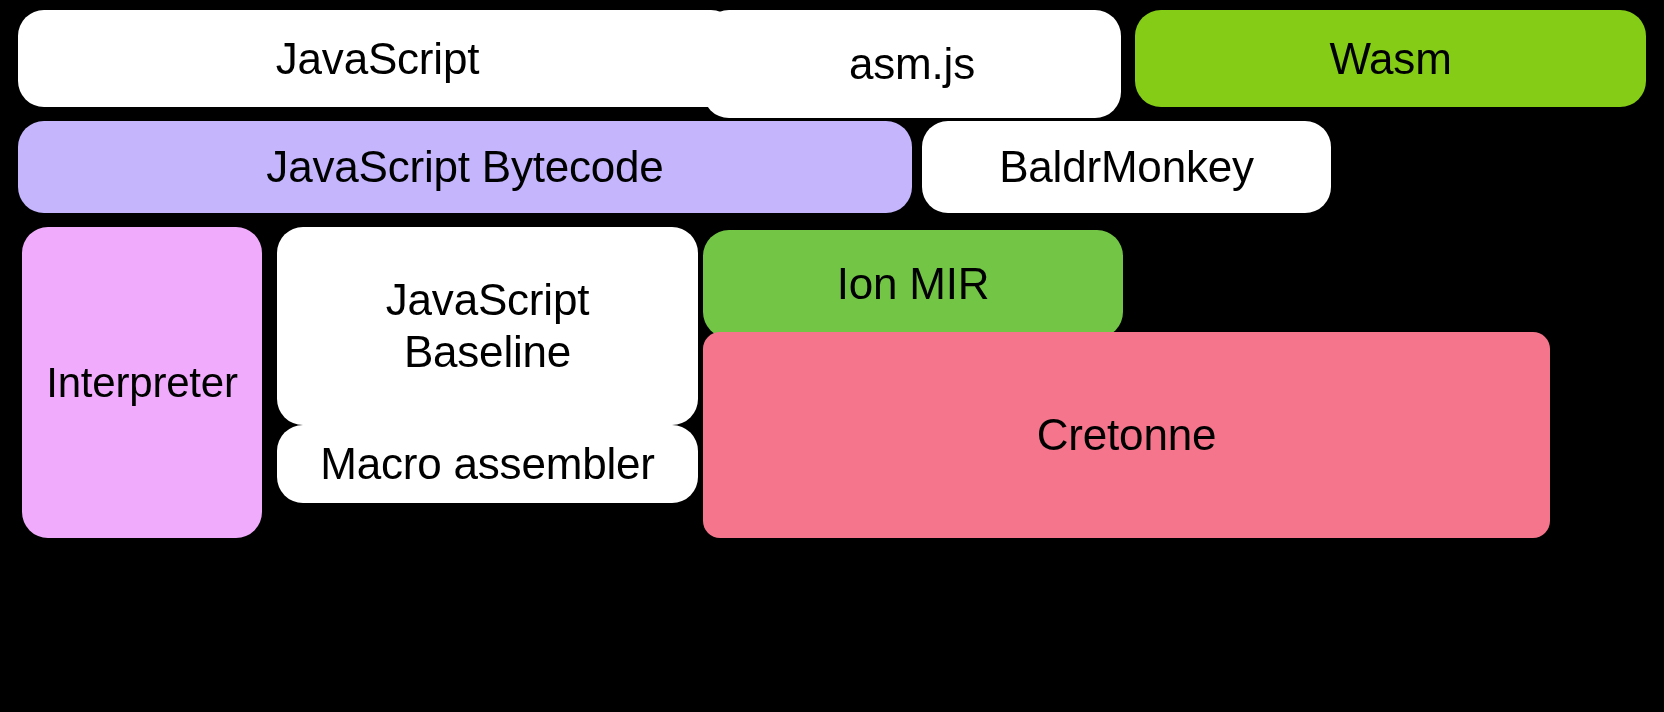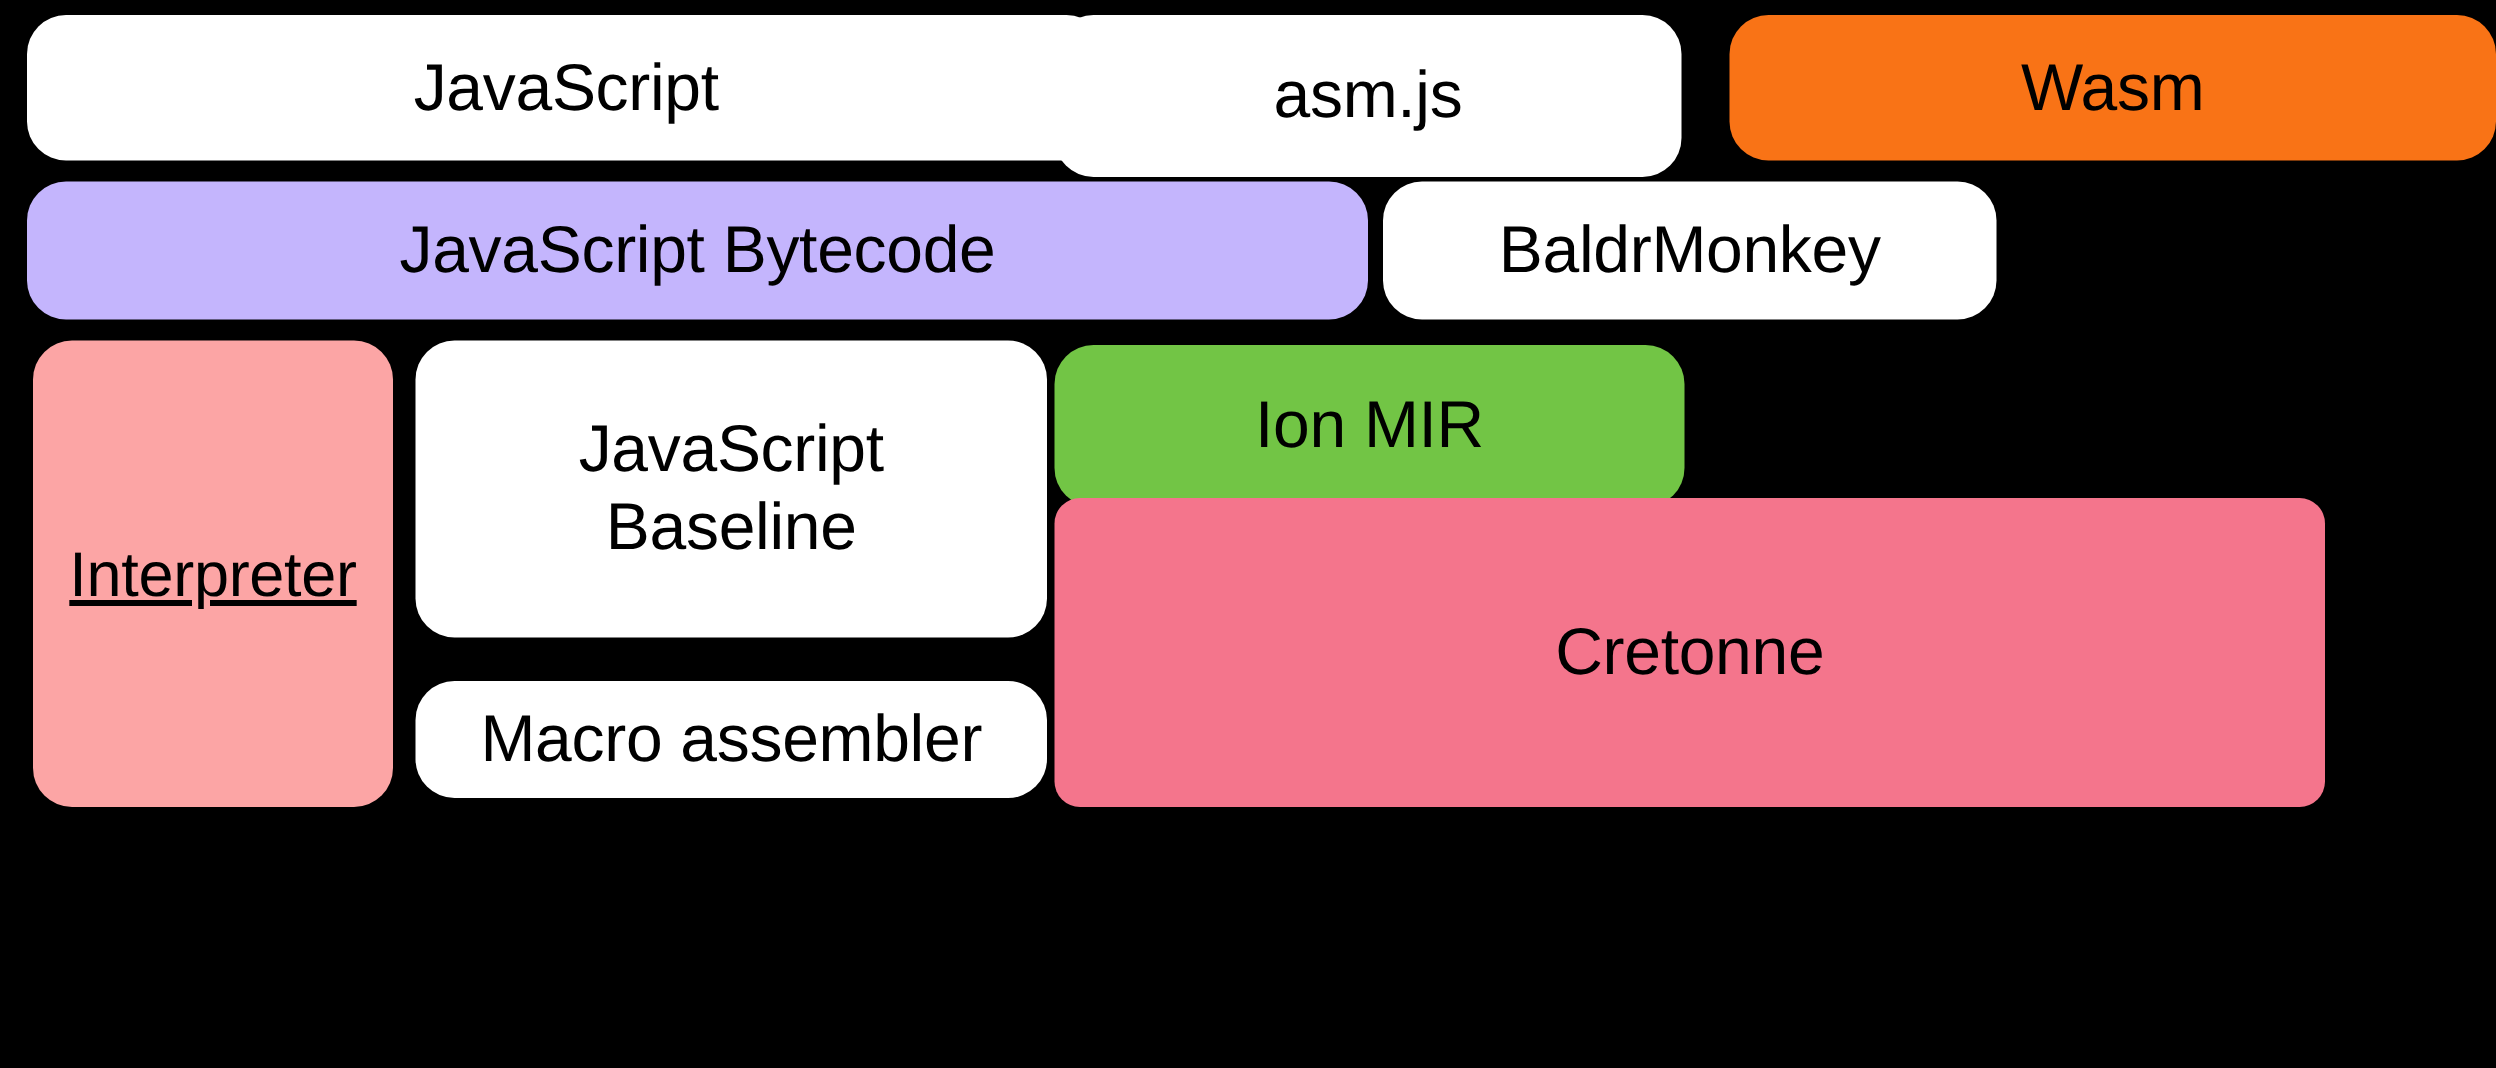--- a/index.html
+++ b/index.html
@@ -34,42 +34,42 @@
   }
   .n-javascript        { left: 18px;   top: 10px;  width: 719px;  height: 97px;  }
   .n-asmjs             { left: 703px;  top: 10px;  width: 418px;  height: 108px;  }
   .n-wasm              { left: 1135px; top: 10px;  width: 511px;  height: 97px;  }
 
   .n-bytecode          { left: 18px;   top: 121px; width: 894px;  height: 92px;  }
   .n-baldrmonkey       { left: 922px;  top: 121px; width: 409px;  height: 92px;  }
 
   .n-interpreter       { left: 22px;   top: 227px; width: 240px;  height: 311px; font-size: 42px; }
   .n-jsbaseline        { left: 277px;  top: 227px; width: 421px;  height: 198px; }
-  .n-macroassembler    { left: 277px;  top: 454px; width: 421px;  height: 78px;  }
+  .n-macroassembler    { left: 277px;  top: 425px; width: 421px;  height: 78px;  }
   .n-ionmir            { left: 703px;  top: 230px; width: 420px;  height: 108px;  }
   .n-cretonne          { left: 703px;  top: 332px; width: 847px;  height: 206px; border-radius: 17px; }
 
   .n-nativemachinecode { left: 277px;  top: 545px; width: 1273px; height: 100px; }
 </style>
 </head>
 <body>
 
 <div id="diagram" style="background: rgb(0, 0, 0);">
 
   <div class="node n-javascript" style="background: rgb(255, 255, 255);">JavaScript</div>
 
   <div class="node n-asmjs" style="background: rgb(255, 255, 255);">asm.js</div>
 
-  <div class="node n-wasm" style="background: #f97316; margin-left: 18px;">Wasm</div>
+  <div class="node n-wasm" style="background: #84cc16;">Wasm</div>
 
   <div class="node n-bytecode" style="background: #c4b5fd;">JavaScript Bytecode</div>
 
   <div class="node n-baldrmonkey" style="background: rgb(255, 255, 255);">BaldrMonkey</div>
 
-  <div class="node n-interpreter" style="background: #fca5a5; text-decoration: underline;">Interpreter</div>
+  <div class="node n-interpreter" style="background: #f0abfc;">Interpreter</div>
 
   <div class="node n-jsbaseline" style="background: rgb(255, 255, 255);">JavaScript
 Baseline</div>
 
   <div class="node n-macroassembler" style="background: rgb(255, 255, 255);">Macro assembler</div>
 
   <div class="node n-ionmir" style="background: rgb(114, 197, 69);">Ion MIR</div>
 
   <div class="node n-cretonne" style="background: rgb(244, 117, 140);">Cretonne</div>
 

